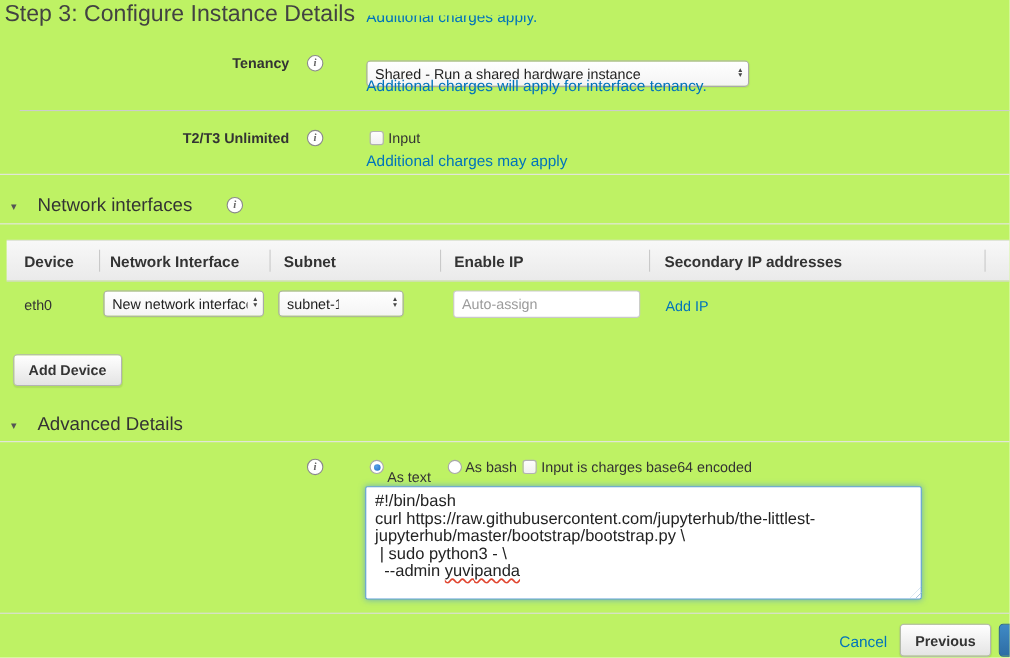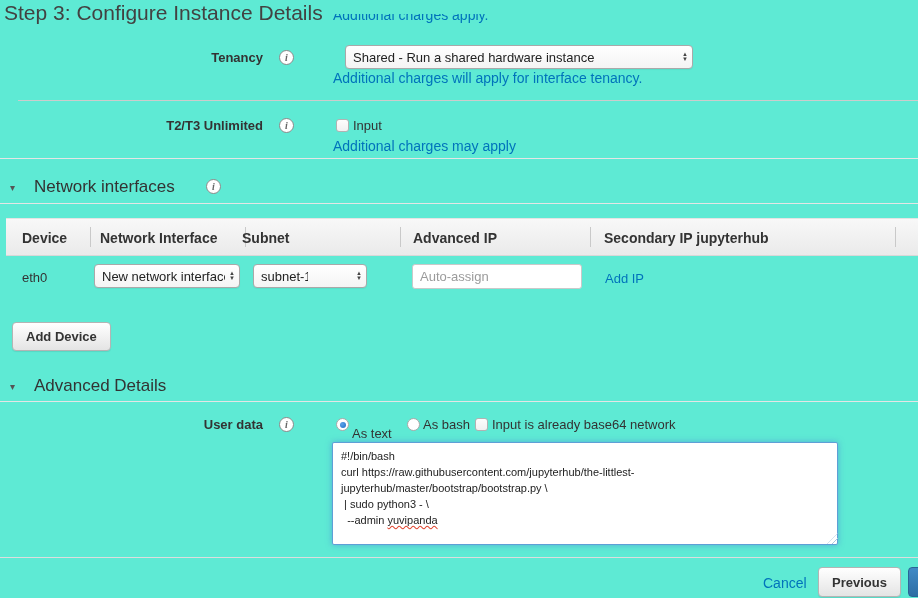--- a/index.html
+++ b/index.html
@@ -1,19 +1,19 @@
 <!DOCTYPE html>
 <html style="--link: #0073bb;"><head>
 <meta charset="utf-8">
 <style>
   :root { --link:#0073bb; }
   * { margin:0; padding:0; box-sizing:border-box; }
   html,body { background:#fff; }
   body { font-family:"Liberation Sans", sans-serif; color:#333; }
-  #stage { position:relative; width:918px; height:598px; overflow:hidden; background:#5eead4; }
+  #stage { position:relative; width:918px; height:598px; overflow:hidden; background:#bef264; }
 
   .abs { position:absolute; }
   .page-title { left:4px; top:1px; font-size:21px; font-weight:400; color:#424242; }
 
   a.lnk { color:var(--link); text-decoration:none; font-size:14px; cursor:pointer; }
   .clip-wrap { left:333px; top:14px; height:17px; width:220px; overflow:hidden; }
   .clip-wrap a { position:relative; top:-7px; display:block; }
 
   .form-label { font-size:13px; font-weight:700; color:#333; width:263px; text-align:right; left:0; }
 
@@ -53,21 +53,21 @@
   .text-input::placeholder { color:#9b9b9b; }
 
   .btn { display:inline-block; background:linear-gradient(#ffffff,#e4e4e4);
     border:1px solid #b4b4b4; border-radius:4px; font-size:13px; font-weight:700; color:#333;
     padding:6px 13px; cursor:pointer; box-shadow:0 1px 1px rgba(0,0,0,.08); font-family:inherit; }
   .btn-primary-sliver { width:60px; height:30px; border-radius:4px;
     background:linear-gradient(#3f8ac6,#2e6da4); border:1px solid #2a6496; cursor:pointer; }
 
   .user-data-box { left:332px; top:442px; width:506px; height:103px; background:#fff;
     border:1px solid #5f9fd6; border-radius:2px; box-shadow:0 0 6px rgba(82,153,213,.75);
-    padding:5px 8px; font-size:11px; line-height:16px; color:#222;
+    padding:5px 8px; font-size:15px; line-height:16px; color:#222;
     white-space:pre-wrap; overflow-wrap:break-word; word-wrap:break-word; overflow:hidden; cursor:text; }
   .misspell { text-decoration:underline; text-decoration-style:dotted; text-decoration-color:#e0442e;
     text-decoration-line:underline; text-decoration-skip-ink:none; }
   @supports (text-decoration: red wavy underline) { .misspell { text-decoration:#e0442e wavy underline; } }
   .resize-grip { position:absolute; right:1px; bottom:1px; width:11px; height:11px; cursor:se-resize;
     background:repeating-linear-gradient(135deg, transparent 0 3px, #a9c7df 3px 4px);
     clip-path:polygon(100% 0, 100% 100%, 0 100%); }
 
   .cancel-link { font-weight:400; font-size:14px; }
 </style>
@@ -77,21 +77,21 @@
 <div id="stage">
 
   <h1 class="abs page-title">Step 3: Configure Instance Details</h1>
 
   <div class="abs form-label" style="top:50px;">Tenancy</div>
 
   <div class="abs clip-wrap">
     <a class="lnk">Additional charges apply.</a>
   </div>
   <span class="abs info-icon" style="left:279px; top:50px;">i</span>
-  <div class="abs sel" style="left:333px; top:45px; width:348px;margin-left:12px;">
+  <div class="abs sel" style="left:333px; top:55px; width:348px;">
     <span class="sel-text">Shared - Run a shared hardware instance</span>
     <span class="stepper">
       <span>▲</span>
         <span>▼</span>
     </span>
   </div>
   <a class="abs lnk" style="left:333px; top:70px;">Additional charges will apply for interface tenancy.</a>
 
   <div class="abs divider" style="left:18px; right:0; top:100px;"></div>
 
@@ -106,25 +106,25 @@
   <span class="abs section-tri" style="left:10px; top:182px;">▾</span>
   <span class="abs section-title" style="left:34px; top:177px;">Network interfaces</span>
   <span class="abs info-icon" style="left:206px; top:179px;">i</span>
   <div class="abs divider soft" style="left:0; right:0; top:203px;"></div>
 
   <div class="abs thead">
     <span class="th" style="left:16px;">Device</span>
     <span class="col-div" style="left:84px;"></span>
     <span class="th" style="left:94px;">Network Interface</span>
     <span class="col-div" style="left:239px;"></span>
-    <span class="th" style="left:236px;">Subnet</span>
+    <span class="th" style="left:252px;">Subnet</span>
     <span class="col-div" style="left:394px;"></span>
-    <span class="th" style="left:407px;">Advanced IP</span>
+    <span class="th" style="left:407px;">Enable IP</span>
     <span class="col-div" style="left:584px;"></span>
-    <span class="th" style="left:598px;">Secondary IP jupyterhub</span>
+    <span class="th" style="left:598px;">Secondary IP addresses</span>
     <span class="col-div" style="left:889px;"></span>
   </div>
 
   <div>
     <span class="abs ctl-label" style="left:22px; top:270px;">eth0</span>
     <div class="abs sel" style="left:94px; top:264px; width:146px;">
       <span class="sel-text">New network interface</span>
       <span class="stepper">
         <span>▲</span>
           <span>▼</span>
@@ -140,31 +140,30 @@
     <input class="abs text-input" style="left: 412px; top: 264px; width: 170px;" placeholder="Auto-assign">
     <a class="abs lnk" style="left:605px; top:271px; font-size:13px;">Add IP</a>
   </div>
 
   <button class="abs btn" style="left:12px; top:322px;">Add Device</button>
 
   <span class="abs section-tri" style="left:10px; top:381px;">▾</span>
   <span class="abs section-title" style="left:34px; top:376px;">Advanced Details</span>
   <div class="abs divider soft" style="left:0; right:0; top:401px;"></div>
 
-  <div class="abs form-label" style="top:417px;">User data</div>
   <span class="abs info-icon" style="left:279px; top:417px;">i</span>
 
   <span class="abs radio" style="left:336px; top:418px;">
       <span class="dot"></span>
     </span>
   <span class="abs ctl-label" style="left:352px; top:426px;">As text</span>
   <span class="abs radio" style="left:407px; top:418px;"></span>
   <span class="abs ctl-label" style="left:423px; top:417px;">As bash</span>
   <span class="abs checkbox" style="left:475px; top:418px;"></span>
-  <span class="abs ctl-label" style="left:492px; top:417px;">Input is already base64 network</span>
+  <span class="abs ctl-label" style="left:492px; top:417px;">Input is charges base64 encoded</span>
 
   <div class="abs user-data-box">#!/bin/bash
 curl https://raw.githubusercontent.com/jupyterhub/the-littlest-jupyterhub/master/bootstrap/bootstrap.py \
  | sudo python3 - \
   --admin <span class="misspell">yuvipanda</span></div>
   <span class="abs resize-grip" style="left:827px; top:533px;"></span>
 
   <div class="abs divider" style="left:0; right:0; top:557px; background:#dddddd;"></div>
   <a class="abs lnk cancel-link" style="left:763px; top:575px;">Cancel</a>
   <button class="abs btn" style="left:818px; top:567px; height:30px;">Previous</button>

